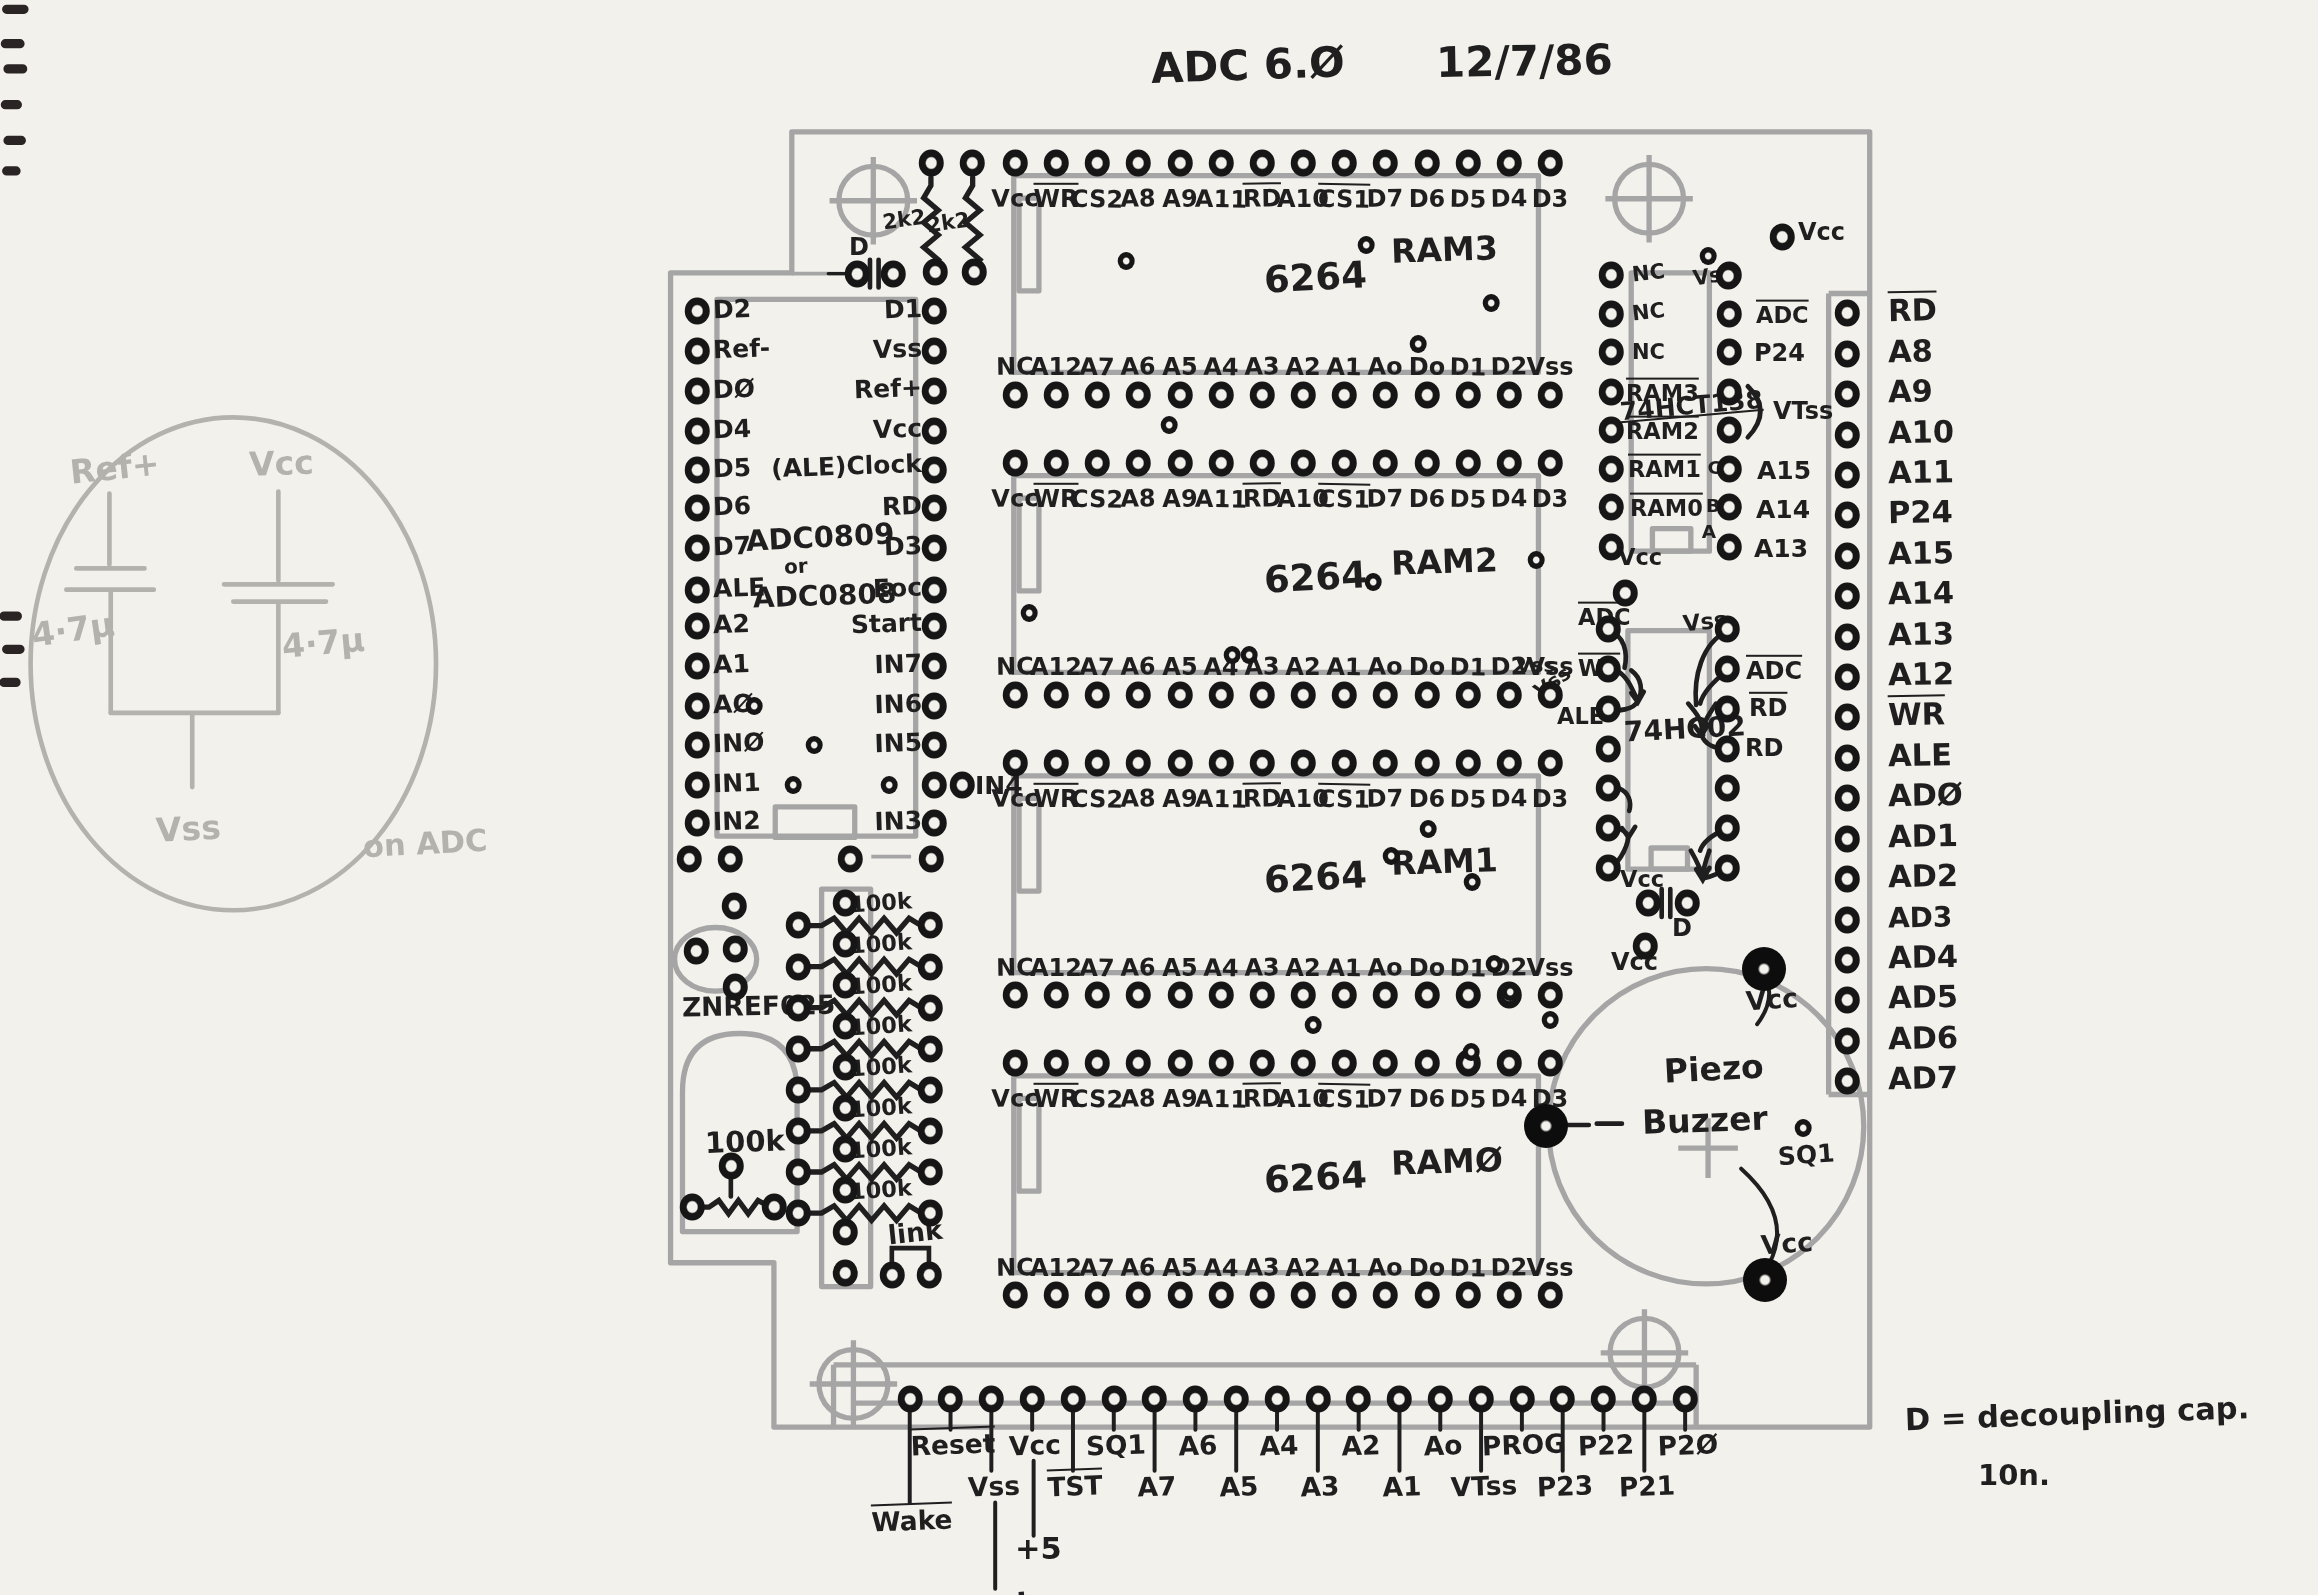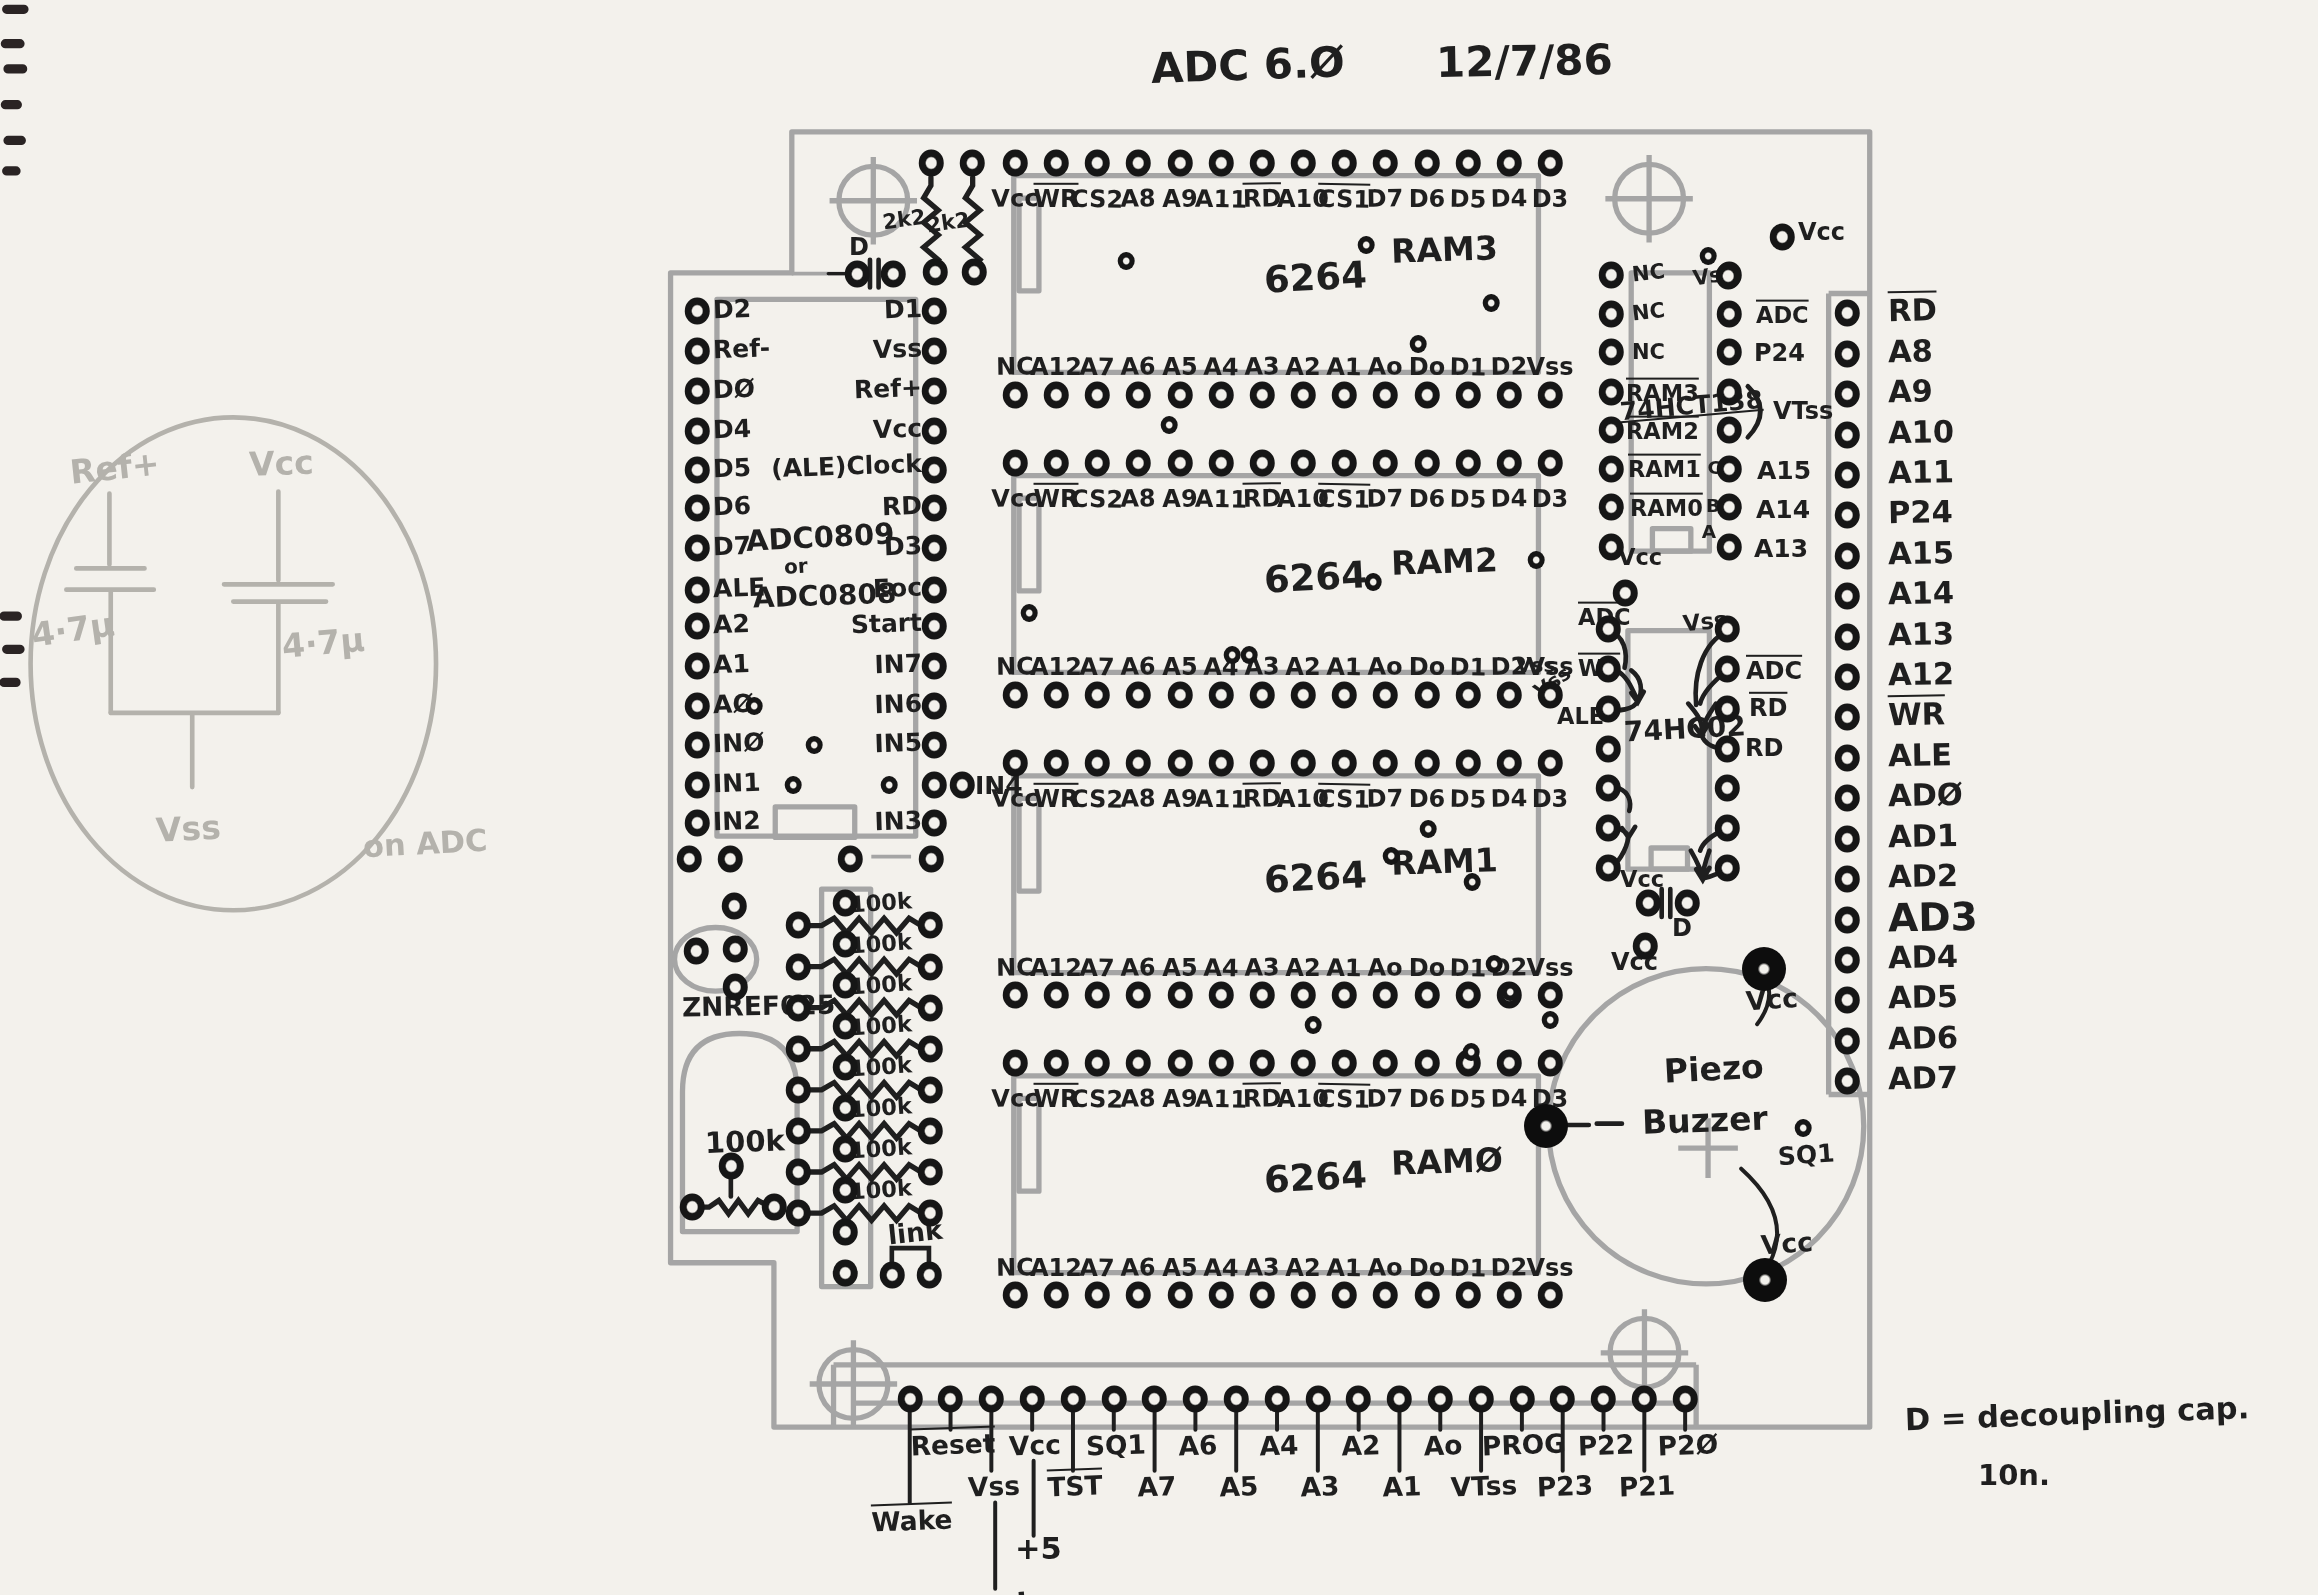--- a/index.html
+++ b/index.html
@@ -335,21 +335,21 @@
       <div class="lb l" style="left: 1888px; top: 515px; font-size: 30.5px; transform: translate(0px, -55%) rotate(-1deg);">P24</div>
       <div class="lb l" style="left: 1888px; top: 556px; font-size: 30.5px; transform: translate(0px, -55%) rotate(-1deg);">A15</div>
       <div class="lb l" style="left: 1888px; top: 596px; font-size: 30.5px; transform: translate(0px, -55%) rotate(-1deg);">A14</div>
       <div class="lb l" style="left: 1888px; top: 637px; font-size: 30.5px; transform: translate(0px, -55%) rotate(-1deg);">A13</div>
       <div class="lb l" style="left: 1888px; top: 677px; font-size: 30.5px; transform: translate(0px, -55%) rotate(-1deg);">A12</div>
       <div class="lb l ov" style="left: 1888px; top: 717px; font-size: 30.5px; transform: translate(0px, -55%) rotate(-1deg);">WR</div>
       <div class="lb l" style="left: 1888px; top: 758px; font-size: 30.5px; transform: translate(0px, -55%) rotate(-1deg);">ALE</div>
       <div class="lb l" style="left: 1888px; top: 798px; font-size: 30.5px; transform: translate(0px, -55%) rotate(-1deg);">ADØ</div>
       <div class="lb l" style="left: 1888px; top: 839px; font-size: 30.5px; transform: translate(0px, -55%) rotate(-1deg);">AD1</div>
       <div class="lb l" style="left: 1888px; top: 879px; font-size: 30.5px; transform: translate(0px, -55%) rotate(-1deg);">AD2</div>
-      <div class="lb l" style="left: 1888px; top: 920px; font-size: 39px; transform: translate(0px, -55%) rotate(-1deg);">AD3</div>
+      <div class="lb l" style="left: 1888px; top: 920px; font-size: 28px; transform: translate(0px, -55%) rotate(-1deg);">AD3</div>
       <div class="lb l" style="left: 1888px; top: 960px; font-size: 30.5px; transform: translate(0px, -55%) rotate(-1deg);">AD4</div>
       <div class="lb l" style="left: 1888px; top: 1000px; font-size: 30.5px; transform: translate(0px, -55%) rotate(-1deg);">AD5</div>
       <div class="lb l" style="left: 1888px; top: 1041px; font-size: 30.5px; transform: translate(0px, -55%) rotate(-1deg);">AD6</div>
       <div class="lb l" style="left: 1888px; top: 1081px; font-size: 30.5px; transform: translate(0px, -55%) rotate(-1deg);">AD7</div>
       <div class="lb c ov" style="left: 912px; top: 1524px; font-size: 26.5px; transform: translate(-50%, -55%) rotate(-2deg);">Wake</div>
       <div class="lb c ov" style="left: 953px; top: 1448px; font-size: 26.5px; transform: translate(-50%, -55%) rotate(-2deg);">Reset</div>
       <div class="lb c" style="left: 994px; top: 1489px; font-size: 26.5px; transform: translate(-50%, -55%) rotate(-2deg);">Vss</div>
       <div class="lb c" style="left: 1035px; top: 1448px; font-size: 26.5px; transform: translate(-50%, -55%) rotate(-2deg);">Vcc</div>
       <div class="lb c ov" style="left: 1075px; top: 1489px; font-size: 26.5px; transform: translate(-50%, -55%) rotate(-2deg);">TST</div>
       <div class="lb c" style="left: 1116px; top: 1448px; font-size: 26.5px; transform: translate(-50%, -55%) rotate(-2deg);">SQ1</div>

